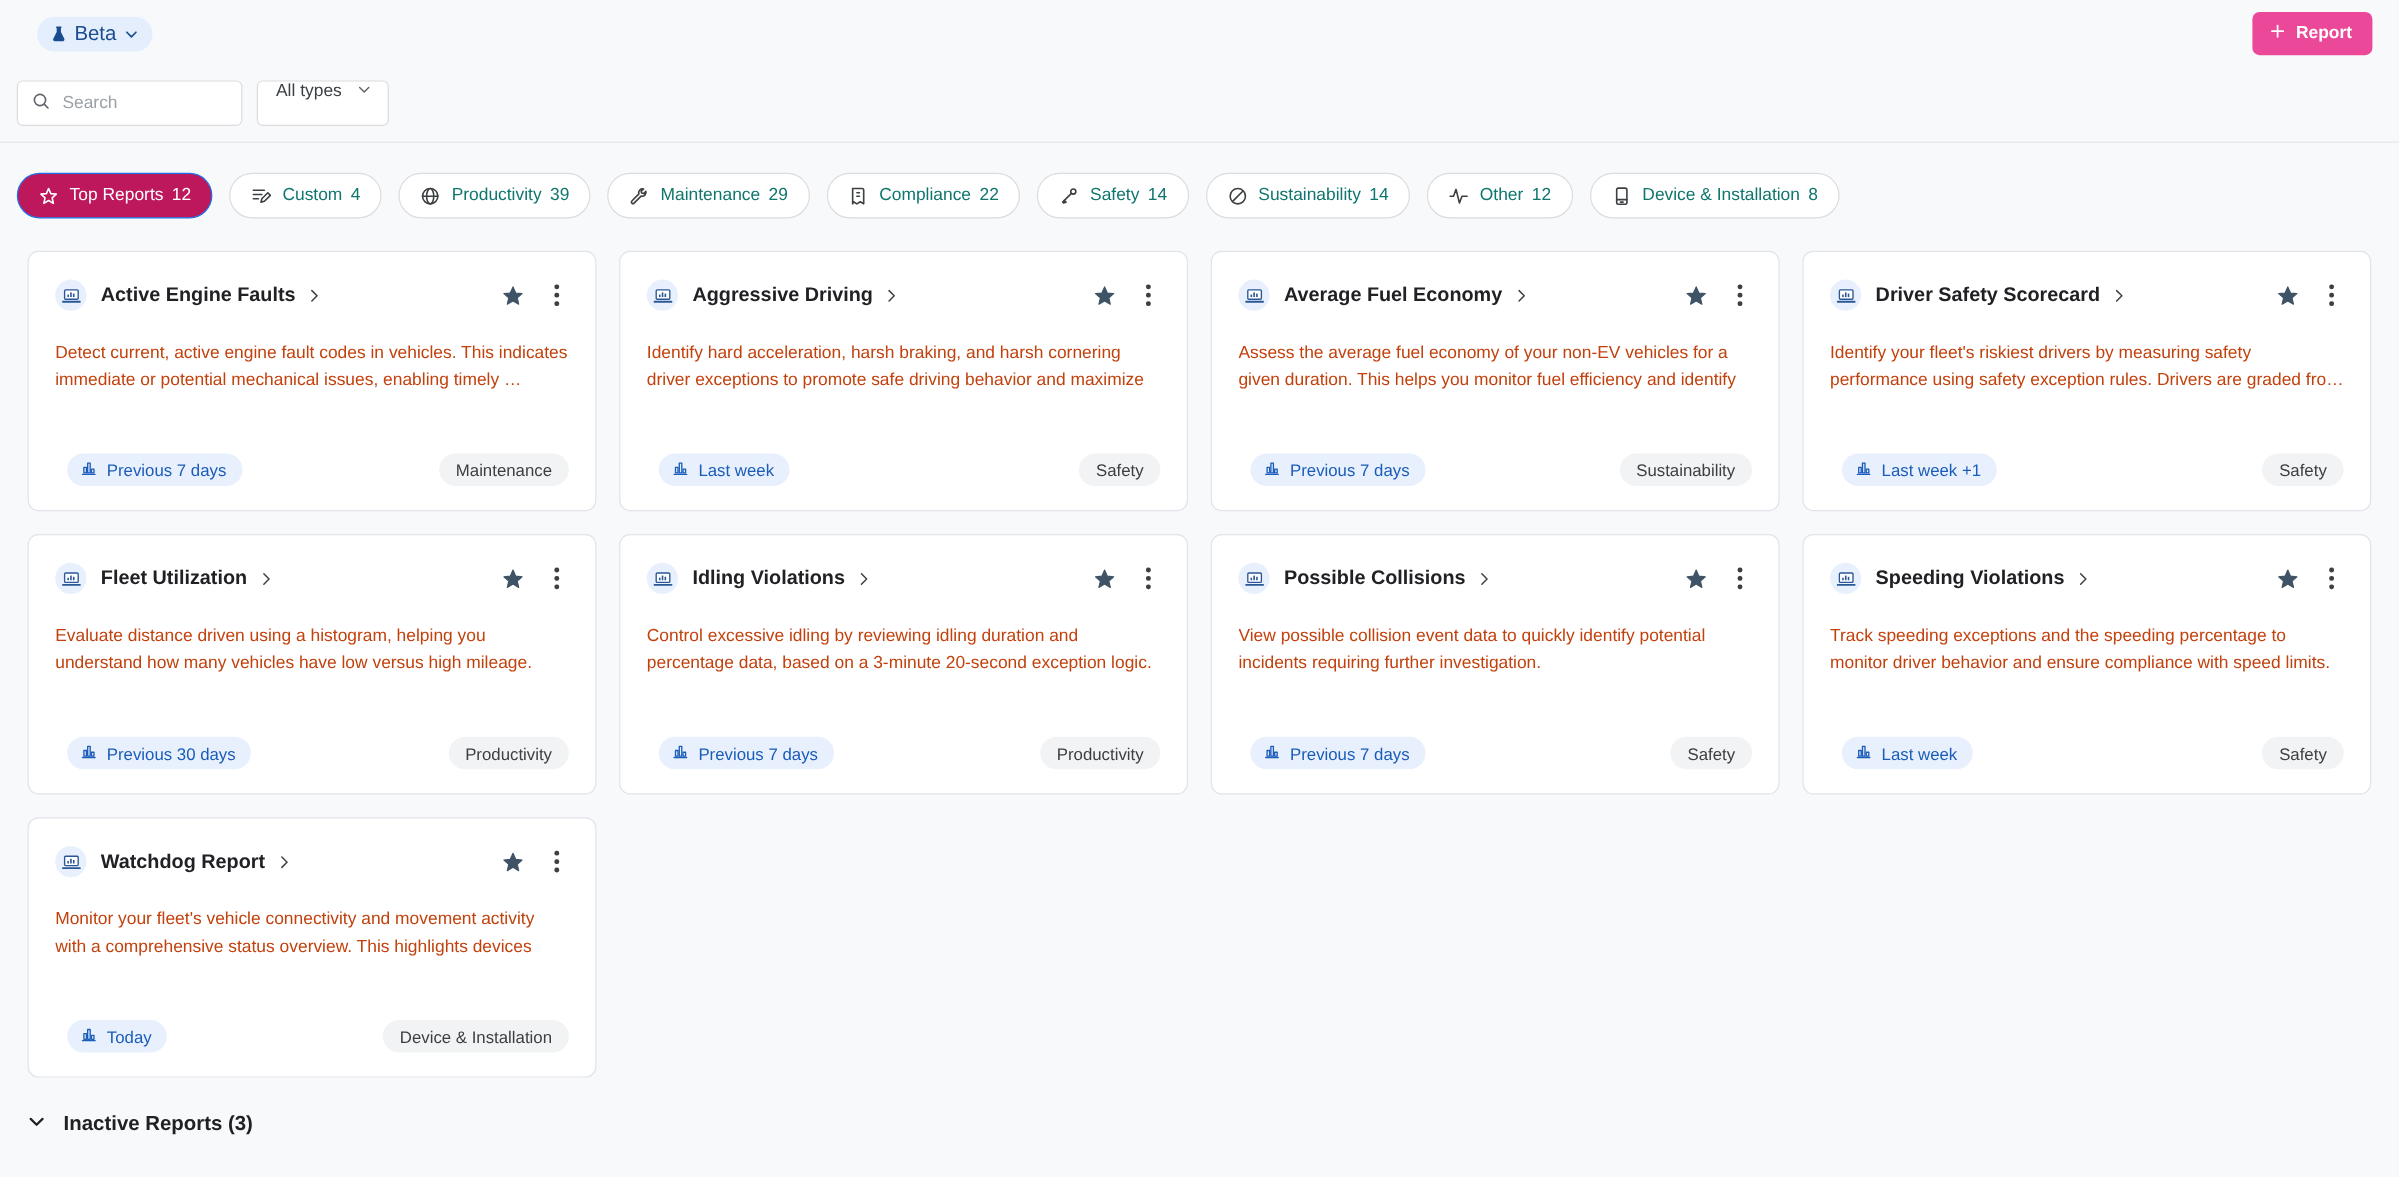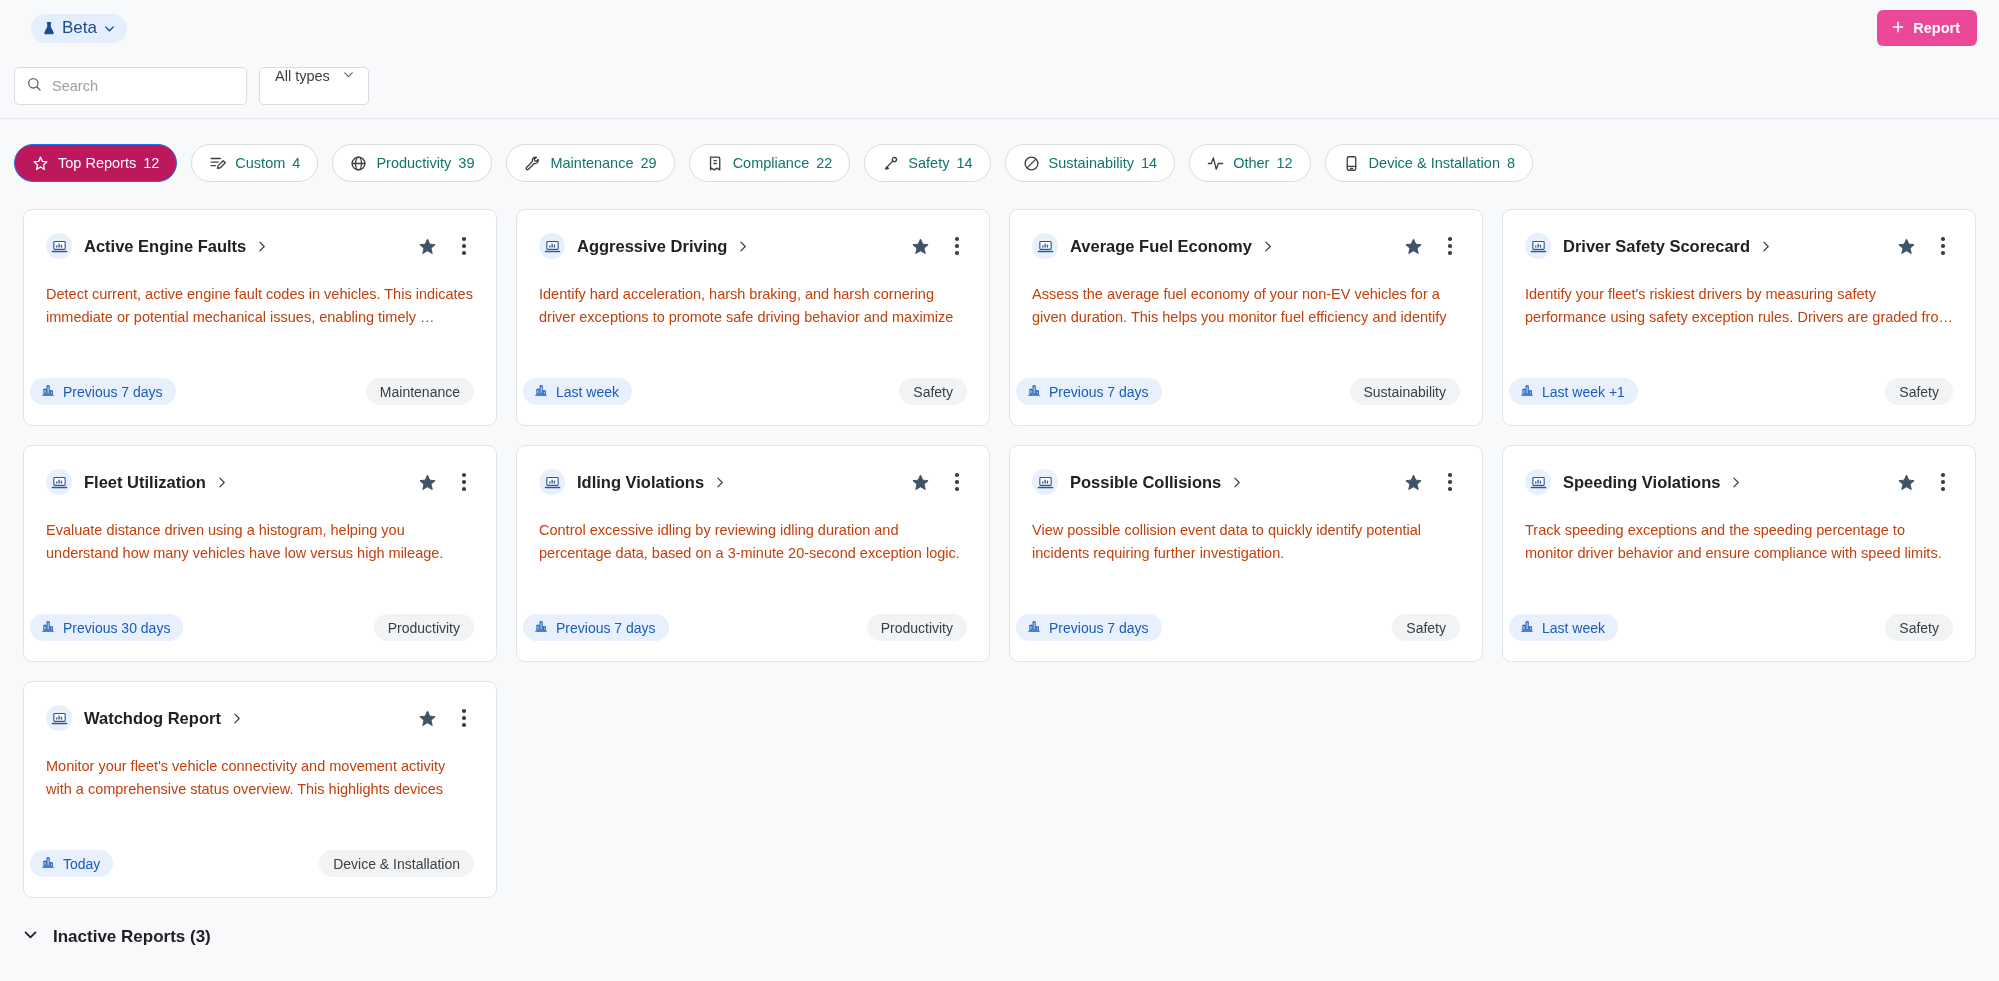--- a/index.html
+++ b/index.html
@@ -61,21 +61,21 @@
 
   
   .searchrow {
     display: flex;
     align-items: center;
     gap: 12px;
     padding: 4px 0 0 14px;
     height: 56px;
   }
   .search-box {
-    width: 233px;
+    width: 188px;
     height: 38px;
     border: 1px solid #dadce0;
     border-radius: 5px;
     background: #ffffff;
     display: flex;
     align-items: center;
     padding: 0 11px;
     gap: 10px;
   }
   .search-box input {
@@ -200,21 +200,21 @@
   .card-desc {
     margin-top: 22px;
     font-size: 14.5px;
     line-height: 23px;
     color: #c2410c;
     max-height: 46px;
     overflow: hidden;
   }
   .card-foot {
     position: absolute;
-    left: 6px;
+    left: 32px;
     right: 22px;
     bottom: 20px;
     display: flex;
     align-items: center;
   }
   .time-pill {
     display: inline-flex;
     align-items: center;
     gap: 8px;
     background: #e8f0fe;

